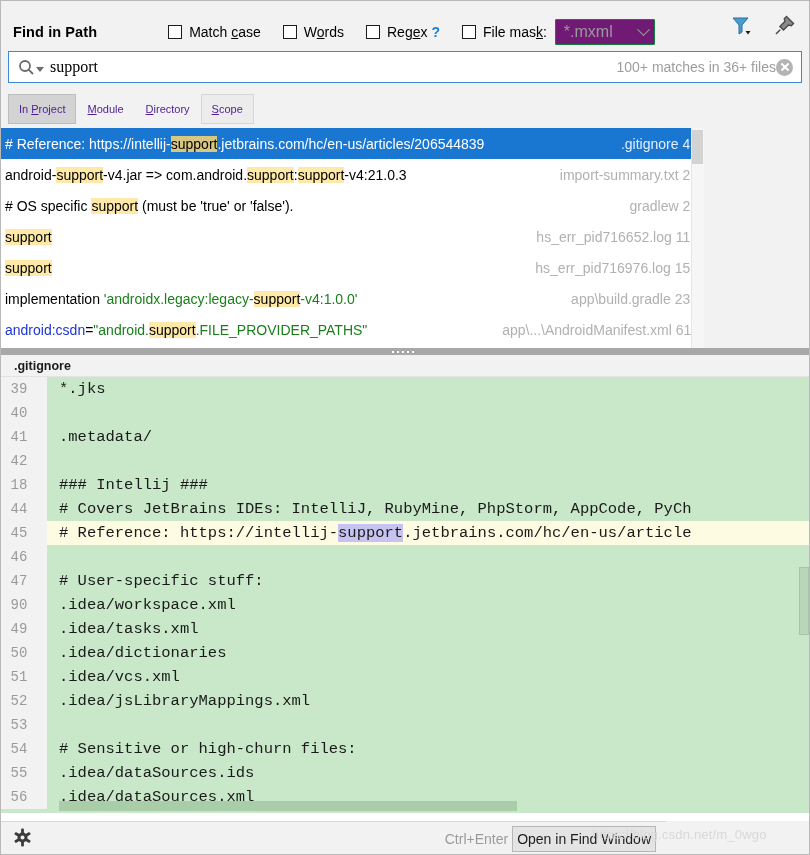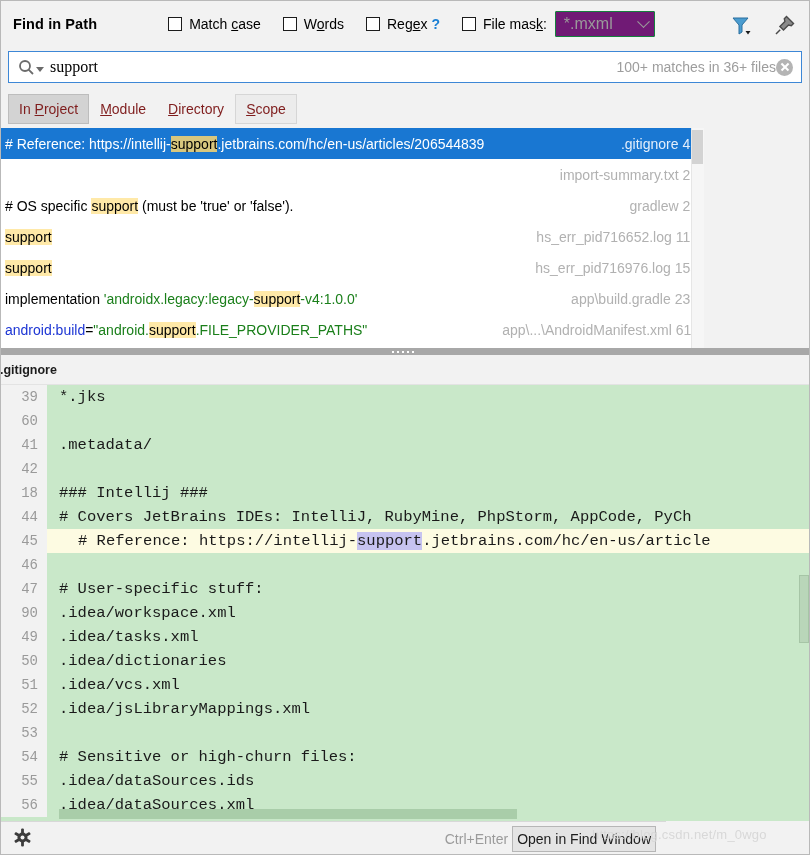--- a/index.html
+++ b/index.html
@@ -9,21 +9,21 @@
     font-family: "Liberation Sans", sans-serif;
     font-size: 13px;
     background: #ffffff;
     color: #000000;
     overflow: hidden;
   }
   #app { position: relative; width: 810px; height: 855px; background: #f2f2f2; }
 
   
   .topbar {
-    position: absolute; left: 0; top: 0; width: 810px; height: 48px;
+    position: absolute; left: 0; top: 8px; width: 810px; height: 48px;
     background: #f2f2f2;
     display: flex; align-items: center;
   }
   .dlg-title {
     font-weight: bold; font-size: 14.5px; margin-left: 13px; letter-spacing: .1px;
     color: #000;
   }
   .opt { display: flex; align-items: center; margin-left: 22px; cursor: default; }
   .opt.first { margin-left: 71px; }
   .cbox {
@@ -60,21 +60,21 @@
   .clearbtn:before, .clearbtn:after {
     content: ""; position: absolute; left: 3.5px; top: 7.6px; width: 10px; height: 1.8px; background: #fff;
   }
   .clearbtn:before { transform: rotate(45deg); }
   .clearbtn:after { transform: rotate(-45deg); }
 
   
   .tabs { position: absolute; left: 8px; top: 92px; height: 32px; display: flex; align-items: flex-end; }
   .tab {
     height: 30px; padding: 0 10px; display: flex; align-items: center; justify-content: center;
-    font-size: 14px; color: #7f1d1d; cursor: pointer; white-space: nowrap;
+    font-size: 11px; color: #4c1d95; cursor: pointer; white-space: nowrap;
     border: 1px solid transparent; background: transparent;
   }
   .tab.selected { background: #d3d3d3; border-color: #bdbdbd; }
   .tab.framed { background: #ececec; border-color: #d6d6d6; }
 
   
   .results {
     position: absolute; left: 0; top: 128px; width: 704px; height: 220px;
     background: #ffffff; overflow: hidden;
   }
@@ -98,28 +98,28 @@
   
   .splitter {
     position: absolute; left: 0; top: 348px; width: 810px; height: 7px; background: #a8a8a8; cursor: row-resize;
   }
   .grip { position: absolute; left: 392px; top: 2.5px; width: 26px; height: 2px; }
   .grip i { position: absolute; top: 0; width: 2px; height: 2px; background: #ffffff; display: block; }
 
   
   .preview { position: absolute; left: 0; top: 355px; width: 810px; height: 466px; background: #ffffff; overflow: hidden; }
   .prev-header {
-    height: 30px; background: #f2f2f2; display: flex; align-items: center; 
+    height: 22px; background: #f2f2f2; display: flex; align-items: center; padding-left: 14px;
     font-size: 12.5px; font-weight: bold; color: #1c1c1c; border-bottom: 1px solid #e3e3e3;
   }
   .code { position: relative; height: 436px; background: #c9e8c9; overflow: hidden; }
   .codeline { position: relative; height: 24px; display: flex; align-items: center; background: #c9e8c9; }
-  .codeline.cur { background: #fdfbe2; gap: 19px; }
+  .codeline.cur { background: #fdfbe2; }
   .gutter {
-    width: 47px; flex: none; text-align: right; padding-right: 9px;
+    width: 47px; flex: none; text-align: center; padding-right: 9px;
     color: #9a9a9a; font-family: "Liberation Mono", monospace; font-size: 14px;
     background: #f2f2f2; height: 24px; line-height: 24px;
   }
   .ctext {
     font-family: "Liberation Mono", monospace; font-size: 15.5px; color: #1a1a1a;
     white-space: pre; padding-left: 12px; line-height: 24px;
   }
   .ctext .mhl { background: #c6c3f0; }
   .code-vtrack { position: absolute; right: 0; top: 0; width: 12px; height: 436px; }
   .code-vthumb { position: absolute; right: 1px; top: 190px; width: 10px; height: 68px; background: #b9d6b9; border: 1px solid #a6c5a6; }
@@ -223,40 +223,41 @@
         <span><span class="mn">S</span>cope</span>
       </div>
   </div>
 
   <div class="results" id="results-list">
     <div class="res-row sel">
         <span class="res-main"><span># Reference: https://intellij-</span><span class="hl">support</span><span>.jetbrains.com/hc/en-us/articles/206544839</span></span>
         <span class="res-loc">.gitignore 45</span>
       </div>
       <div class="res-row">
+        <span class="res-main"><span>android-</span><span class="hl">support</span><span>-v4.jar =&gt; com.android.</span><span class="hl">support</span><span>:</span><span class="hl">support</span><span>-v4:21.0.3</span></span>
         <span class="res-loc">import-summary.txt 26</span>
       </div>
       <div class="res-row">
         <span class="res-main"><span># OS specific </span><span class="hl">support</span><span> (must be 'true' or 'false').</span></span>
         <span class="res-loc">gradlew 29</span>
       </div>
       <div class="res-row">
         <span class="res-main"><span class="hl">support</span></span>
         <span class="res-loc">hs_err_pid716652.log 117</span>
       </div>
       <div class="res-row">
         <span class="res-main"><span class="hl">support</span></span>
         <span class="res-loc">hs_err_pid716976.log 155</span>
       </div>
       <div class="res-row">
         <span class="res-main"><span>implementation </span><span class="g">'androidx.legacy:legacy-</span><span class="hl">support</span><span class="g">-v4:1.0.0'</span></span>
         <span class="res-loc">app\build.gradle 239</span>
       </div>
       <div class="res-row">
-        <span class="res-main"><span class="b">android:build</span><span>=</span><span class="g">"android.</span><span class="hl">support</span><span class="g">.FILE_PROVIDER_PATHS"</span></span>
+        <span class="res-main"><span class="b">android:csdn</span><span>=</span><span class="g">"android.</span><span class="hl">support</span><span class="g">.FILE_PROVIDER_PATHS"</span></span>
         <span class="res-loc">app\...\AndroidManifest.xml 611</span>
       </div>
       <div class="res-scroll-track">
       <div class="res-scroll-thumb"></div>
     </div>
   </div>
 
   <div class="splitter">
     <span class="grip">
       <i style="left:0"></i>
@@ -268,21 +269,21 @@
   </div>
 
   <div class="preview">
     <div class="prev-header">.gitignore</div>
     <div class="code" id="code-area">
       <div class="codeline">
           <span class="gutter">39</span>
           <span class="ctext"><span>*.jks</span></span>
         </div>
         <div class="codeline">
-          <span class="gutter">60</span>
+          <span class="gutter">40</span>
           <span class="ctext"><span></span></span>
         </div>
         <div class="codeline">
           <span class="gutter">41</span>
           <span class="ctext"><span>.metadata/</span></span>
         </div>
         <div class="codeline">
           <span class="gutter">42</span>
           <span class="ctext"><span></span></span>
         </div>

